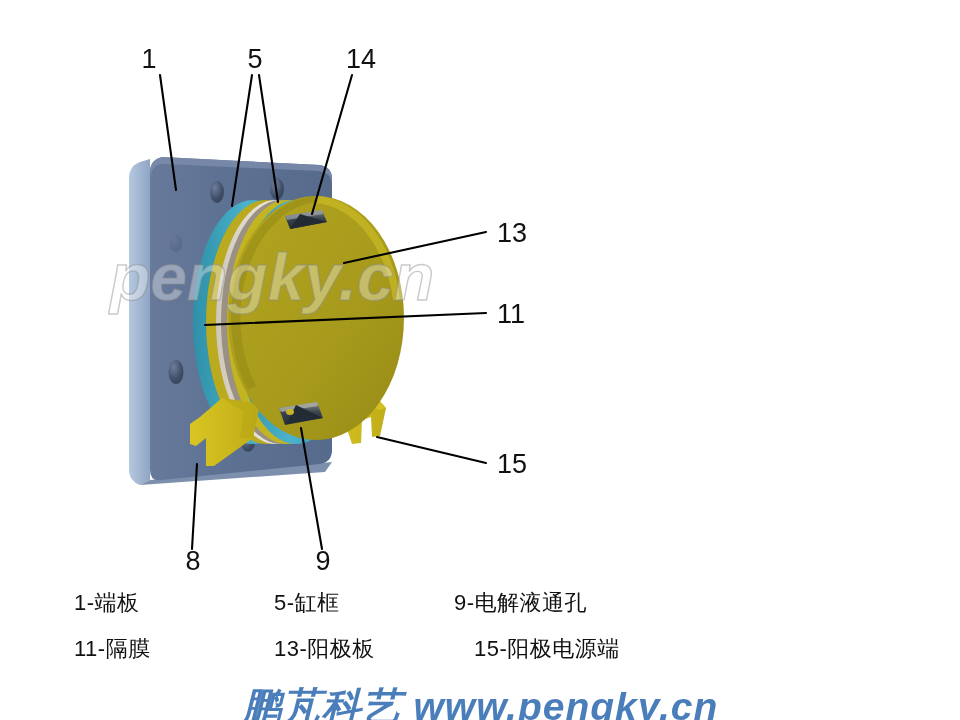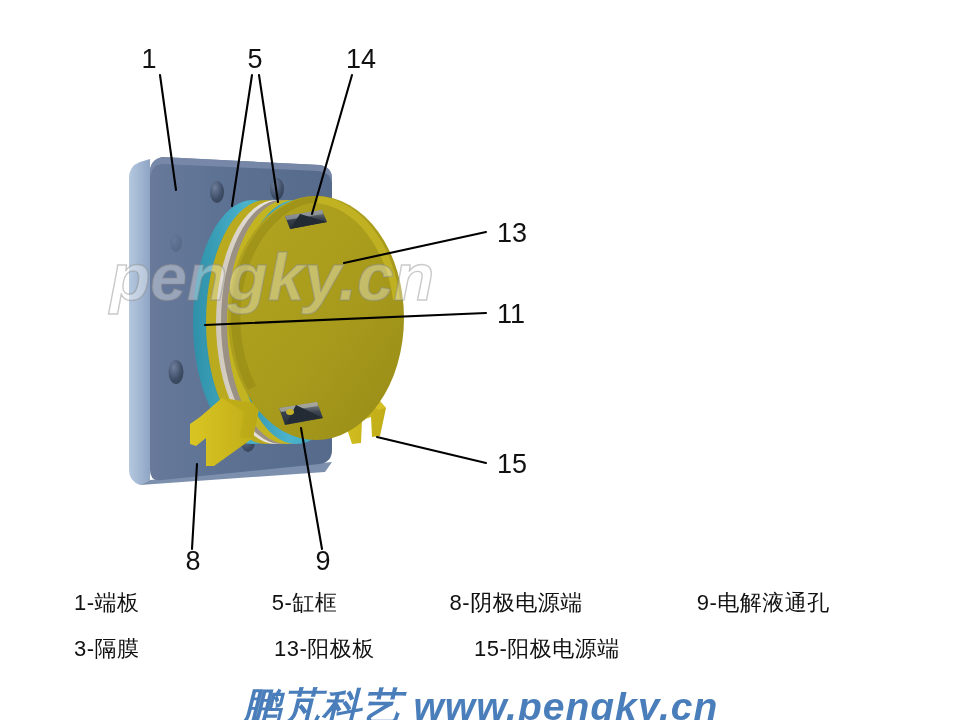--- a/index.html
+++ b/index.html
@@ -196,25 +196,24 @@
       <text class="callout-num" x="497" y="473" text-anchor="start">15</text>
       <text class="callout-num" x="193" y="570" text-anchor="middle">8</text>
       <text class="callout-num" x="323" y="570" text-anchor="middle">9</text>
     </g>
   </svg>
 
   <div class="legend">
     <div class="legend-row r1">
       <div class="legend-cell">1-端板</div>
       <div class="legend-cell">5-缸框</div>
-      <div class="legend-cell">8-阴极电源端</div>
       <div class="legend-cell">9-电解液通孔</div>
     </div>
     <div class="legend-row r2">
-      <div class="legend-cell">3-隔膜</div>
+      <div class="legend-cell">11-隔膜</div>
       <div class="legend-cell">13-阳极板</div>
       <div class="legend-cell">15-阳极电源端</div>
     </div>
   </div>
 
   <div class="site-brand">
     <span class="wm-cn">鹏芃科艺</span><span>&nbsp;</span><span>www.pengky.cn</span>
   </div>
 
 </div>

